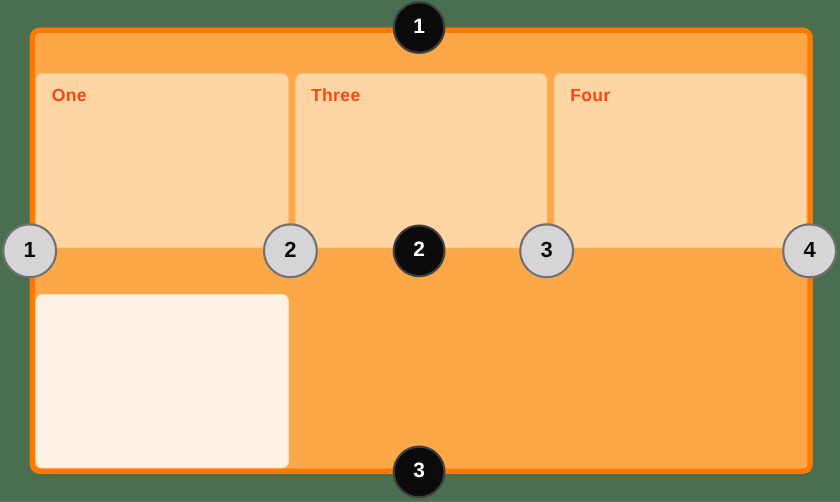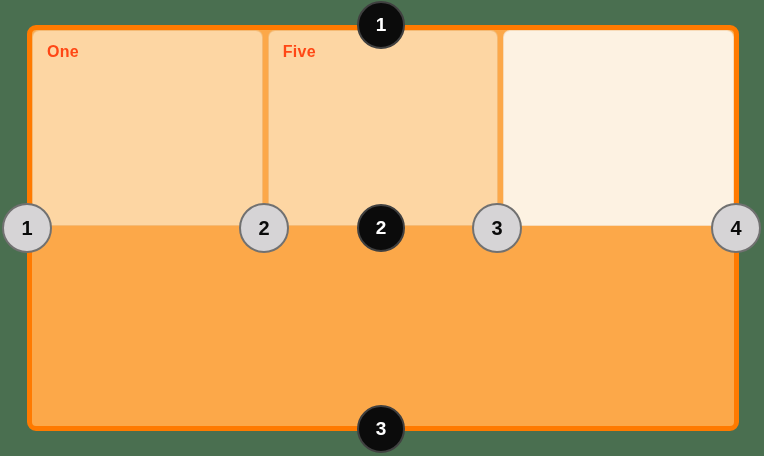--- a/index.html
+++ b/index.html
@@ -29,20 +29,21 @@
     grid-template-columns: repeat(3, 1fr);
     grid-template-rows: repeat(2, 1fr);
     gap: 5px;
   }
   .cell {
     box-sizing: border-box;
     background: #fdd6a3;
     border: 1px solid rgba(235, 153, 60, 0.45);
     border-radius: 7px;
     padding: 12px 14px;
+    margin-top: 36px;
   }
   .cell.empty {
     background: #fdf2e2;
     border-color: rgba(235, 153, 60, 0.25);
   }
   .cell-label {
     color: #ff4715;
     font-weight: bold;
     font-size: 16px;
     letter-spacing: 0.3px;
@@ -85,21 +86,24 @@
 <body>
 
 <div class="stage">
 
   <div class="grid-container">
     <div class="grid">
       <div class="cell">
         <span class="cell-label">One</span>
       </div>
       <div class="cell">
-        <span class="cell-label">Five</span>
+        <span class="cell-label">Three</span>
+      </div>
+      <div class="cell">
+        <span class="cell-label">Four</span>
       </div>
       <div class="cell empty">
         <span class="cell-label"></span>
       </div>
     </div>
   </div>
 
   <div class="marker row r1">
     <span>1</span>
   </div>

